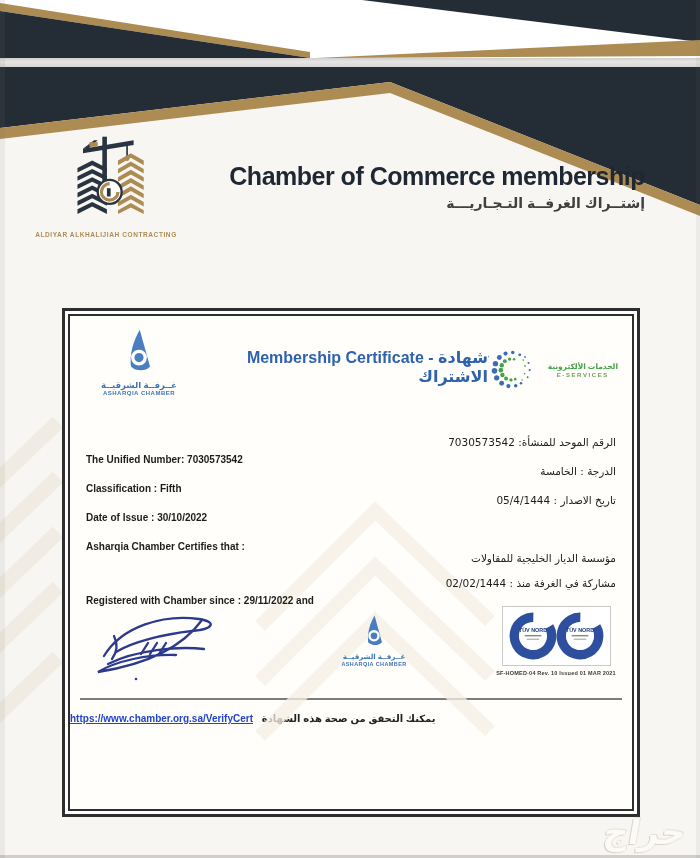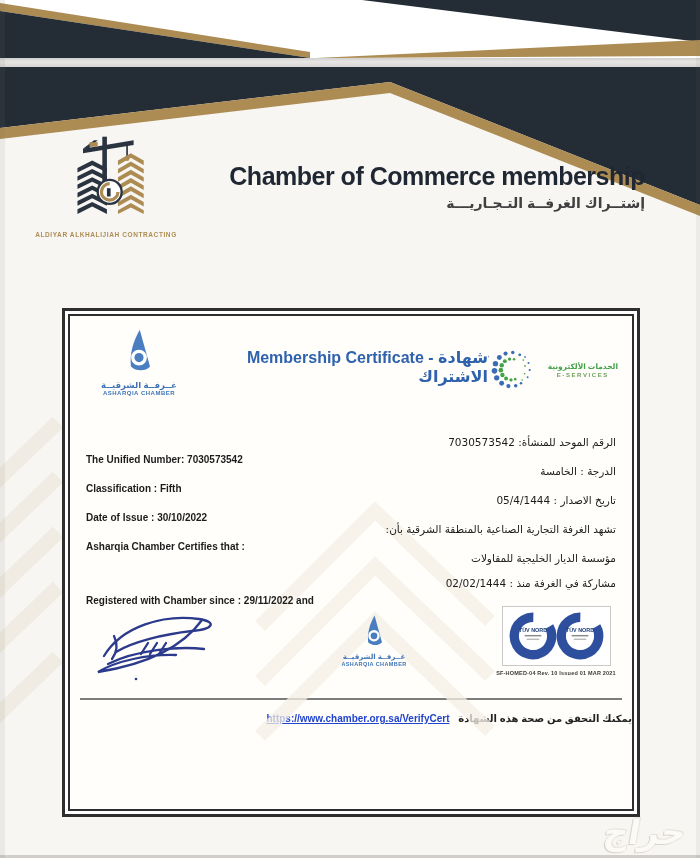--- a/index.html
+++ b/index.html
@@ -64,21 +64,21 @@
                  padding:2px 14px 0 14px; height:92px; }
   .sig-wrap { width:170px; }
   .footer-logo { width:100px; text-align:center; margin-top:8px; }
   .footer-logo .ar { font-size:7px; font-weight:bold; color:#3f74b8; margin-top:1px; }
   .footer-logo .en { font-size:5.5px; font-weight:bold; color:#3f74b8; letter-spacing:.4px; }
   .stamps { width:124px; text-align:center; }
   .stamps-box { display:inline-flex; background:#fff; border:1px solid #c9c9c9; padding:3px 4px; }
   .stamp-caption { font-size:5.5px; font-weight:bold; color:#3a3a3a; margin-top:4px; letter-spacing:.2px; }
 
   .cert-rule { border-top:2px solid #7d7d7d; margin:2px 10px 0 10px; }
-  .verify { text-align:right; margin-top:13px; font-size:10px; font-weight:bold; color:#222; }
+  .verify { text-align:left; margin-top:13px; font-size:10px; font-weight:bold; color:#222; }
   .verify a { color:#2244cc; text-decoration:underline; margin-right:6px; }
 
   
   .haraj { position:absolute; right:14px; bottom:6px; font-size:34px; font-weight:bold;
            color:#fbfaf7; transform:skewX(-10deg);
            text-shadow:-1px 1px 0 #d9d5cd, 1px -1px 0 #e6e2da, 0 0 2px #dcd8d0; }
 </style>
 </head>
 <body>
 
@@ -229,21 +229,20 @@
           <div class="cert-row">
             <span class="f-en">Classification : Fifth</span>
             <span class="f-ar">الدرجة : الخامسة</span>
           </div>
           <div class="cert-row">
             <span class="f-en">Date of Issue : 30/10/2022</span>
             <span class="f-ar">تاريخ الاصدار : 05/4/1444</span>
           </div>
           <div class="cert-row">
             <span class="f-en">Asharqia Chamber Certifies that :</span>
-            <span class="f-ar">تشهد الغرفة التجارية الصناعية بالمنطقة الشرقية بأن:</span>
           </div>
           <div class="cert-row" style="height:25px">
             <span class="f-en"></span>
             <span class="f-ar">مؤسسة الديار الخليجية للمقاولات</span>
           </div>
           <div class="cert-row">
             <span class="f-en">Registered with Chamber since : 29/11/2022 and</span>
             <span class="f-ar">مشاركة في الغرفة منذ : 02/02/1444</span>
           </div>
         </div>

